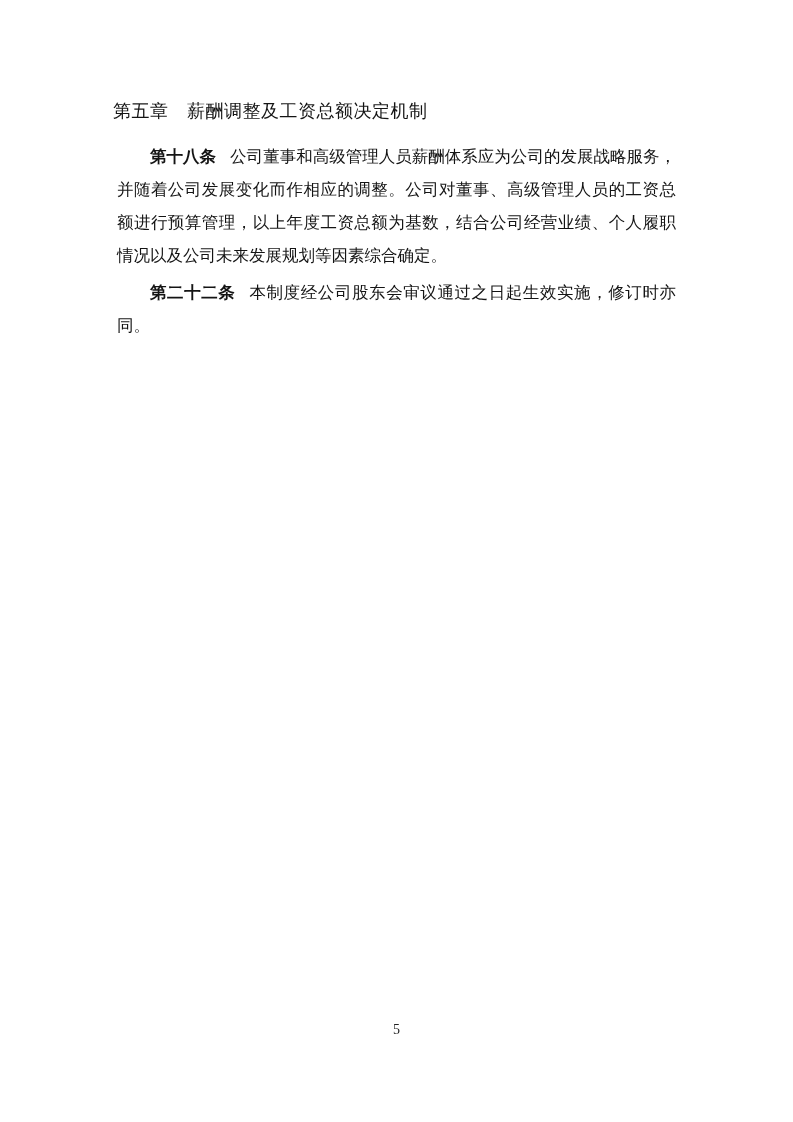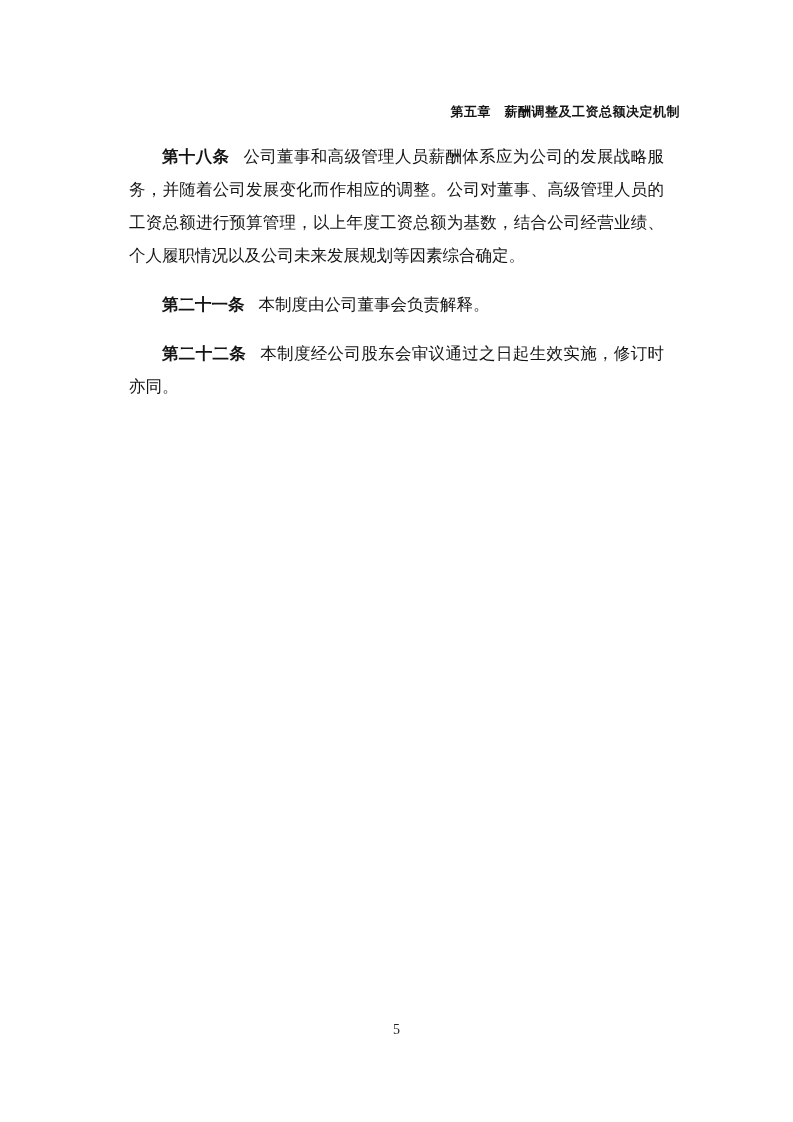--- a/index.html
+++ b/index.html
@@ -18,29 +18,29 @@
   }
   .content {
     position: absolute;
     left: 113px;
     top: 93px;
     width: 567px;
   }
   .chapter {
     margin: 0 0 12px 0;
     padding: 0;
-    font-size: 13px;
-    font-weight: bold;
+    font-size: 18px;
+    font-weight: normal;
     line-height: 33px;
-    text-align: right;
+    text-align: left;
     letter-spacing: 0.5px;
   }
   .chapter + .para { margin-top: 0; }
   .para {
-    margin: 16px;
+    margin: 4px;
     font-size: 16.5px;
     line-height: 33px;
     text-align: justify;
     text-indent: 2em;
   }
   .para .term {
     font-weight: bold;
     margin-right: 0.85em;
   }
   .para-group .chapter { margin-top: 2px; }
@@ -61,21 +61,20 @@
   <main class="content para-group">
 
     <h2 class="chapter">第五章　薪酬调整及工资总额决定机制</h2>
 
     <p class="para"><b class="term">第十八条</b><span>公司董事和高级管理人员薪酬体系应为公司的发展战略服务，并随着公司发展变化而作相应的调整。公司对董事、高级管理人员的工资总额进行预算管理，以上年度工资总额为基数，结合公司经营业绩、个人履职情况以及公司未来发展规划等因素综合确定。</span></p>
 
 
 
 
 
-    <p class="para"><b class="term">第二十一条</b><span>本制度由公司董事会负责解释。</span></p>
 
     <p class="para"><b class="term">第二十二条</b><span>本制度经公司股东会审议通过之日起生效实施，修订时亦同。</span></p>
 
   </main>
 
   <footer class="footer">
     <span>5</span>
   </footer>
 </div>
 

